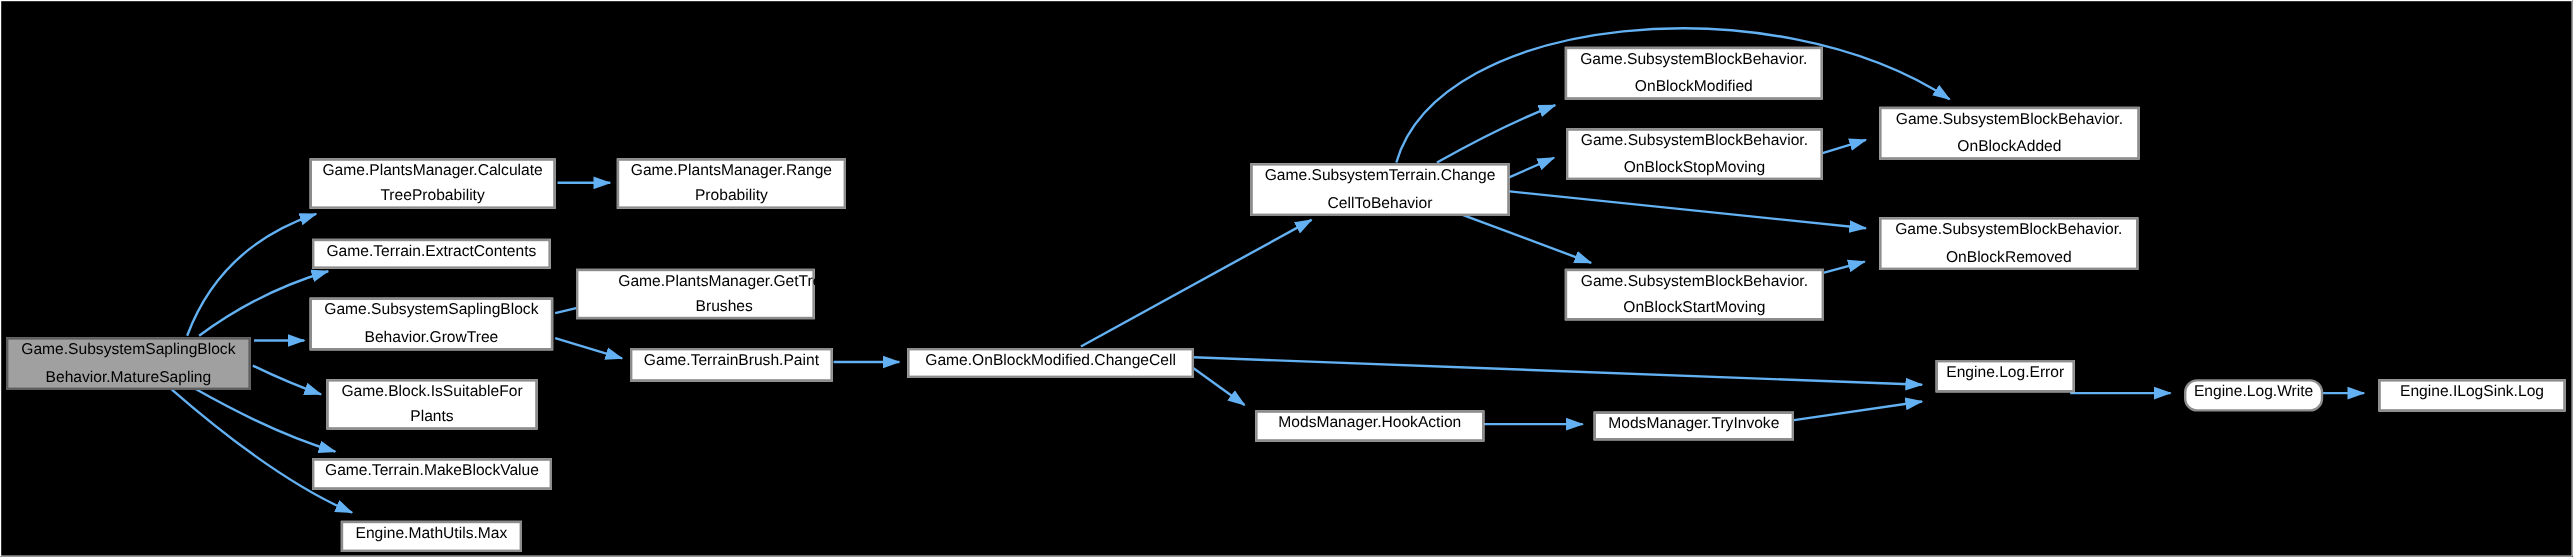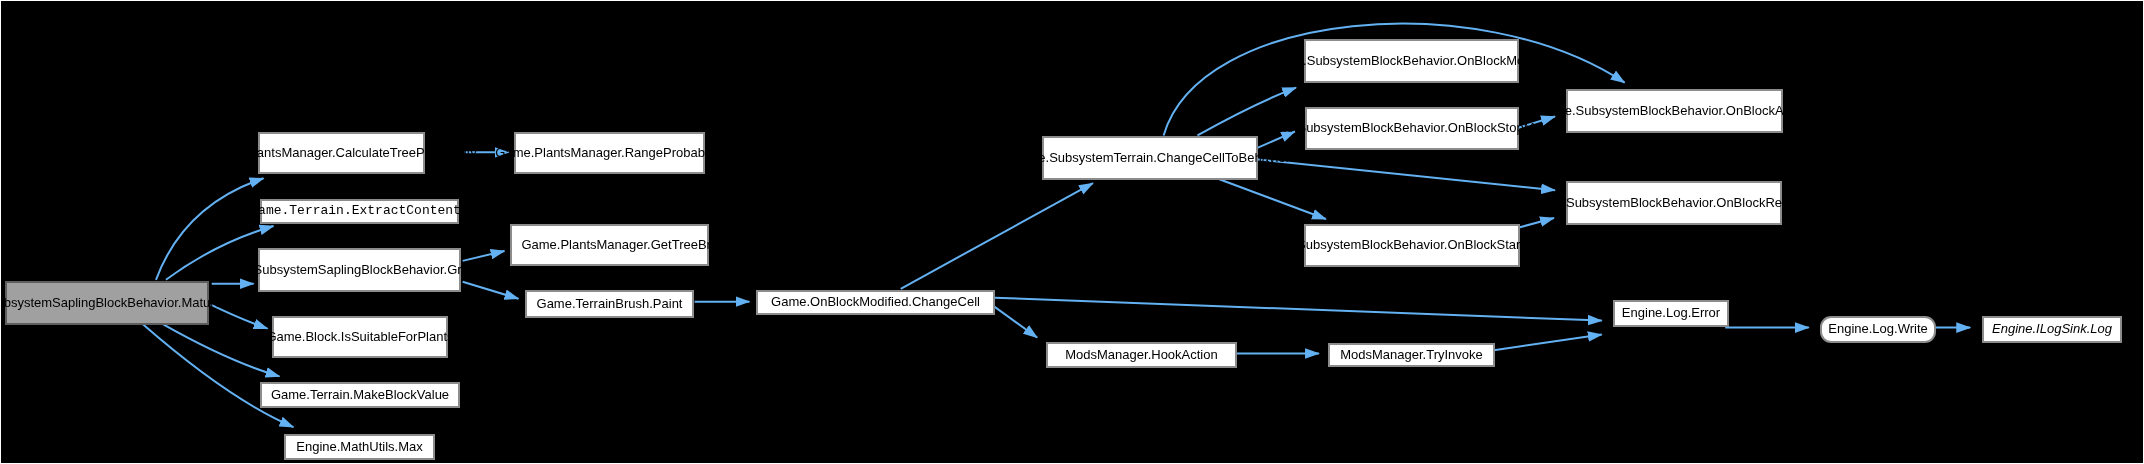--- a/index.html
+++ b/index.html
@@ -18,23 +18,23 @@
     left: 0; top: 0;
     width: 100%; height: 100%;
   }
   .node {
     position: absolute;
     box-sizing: border-box;
     background: #ffffff;
     border: 2px solid #8c8c8c;
     color: #000000;
     display: flex;
-    flex-direction: row;
+    flex-direction: column;
     align-items: center;
-    justify-content: center;
+    justify-content: space-between;
     text-align: center;
     font-size: 13px;
     line-height: 1.28;
     white-space: nowrap;
     cursor: pointer;
   }
   .node.root {
     background: #a0a0a0;
     border-color: #5e5e5e;
   }
@@ -75,46 +75,46 @@
         <path d="M 1220 179 L 1327 219" fill="none" stroke="#63b1f2" stroke-width="2" marker-end="url(#arrow)"></path>
         <path d="M 1518 128 L 1557 116" fill="none" stroke="#63b1f2" stroke-width="2" marker-end="url(#arrow)"></path>
         <path d="M 1519 228 L 1556 218" fill="none" stroke="#63b1f2" stroke-width="2" marker-end="url(#arrow)"></path>
       </g>
   </svg>
   <div id="nodes">
       <div class="node root" style="left: 4px; top: 280px; width: 204px; height: 44px;">
         <div class="line">Game.SubsystemSaplingBlock</div>
         <div class="line">Behavior.MatureSapling</div>
       </div>
-      <div class="node" style="left: 257px; top: 131px; width: 167px; height: 42px;">
+      <div class="node" style="left: 257px; top: 131px; width: 205px; height: 42px;">
         <div class="line">Game.PlantsManager.Calculate</div>
         <div class="line">TreeProbability</div>
       </div>
-      <div class="node" style="left: 259px; top: 198px; width: 199px; height: 25px; font-family: Liberation Mono, monospace;">
+      <div class="node" style="left: 259px; top: 198px; width: 199px; height: 25px;">
         <div class="line">Game.Terrain.ExtractContents</div>
       </div>
       <div class="node" style="left: 257px; top: 247px; width: 203px; height: 44px;">
         <div class="line">Game.SubsystemSaplingBlock</div>
         <div class="line">Behavior.GrowTree</div>
       </div>
       <div class="node" style="left: 271px; top: 315px; width: 176px; height: 42px;">
         <div class="line">Game.Block.IsSuitableFor</div>
         <div class="line">Plants</div>
       </div>
       <div class="node" style="left: 259px; top: 381px; width: 200px; height: 26px;">
         <div class="line">Game.Terrain.MakeBlockValue</div>
       </div>
       <div class="node" style="left: 283px; top: 433px; width: 151px; height: 26px;">
         <div class="line">Engine.MathUtils.Max</div>
       </div>
       <div class="node" style="left: 513px; top: 131px; width: 191px; height: 42px;">
         <div class="line">Game.PlantsManager.Range</div>
         <div class="line">Probability</div>
       </div>
-      <div class="node" style="left: 509px; top: 223px; width: 199px; height: 42px; padding-left: 48px;">
+      <div class="node" style="left: 479px; top: 223px; width: 199px; height: 42px; padding-left: 48px;">
         <div class="line">Game.PlantsManager.GetTree</div>
         <div class="line">Brushes</div>
       </div>
       <div class="node" style="left: 524px; top: 289px; width: 169px; height: 28px;">
         <div class="line">Game.TerrainBrush.Paint</div>
       </div>
       <div class="node" style="left: 755px; top: 289px; width: 239px; height: 25px;">
         <div class="line">Game.OnBlockModified.ChangeCell</div>
       </div>
       <div class="node" style="left: 1041px; top: 135px; width: 216px; height: 44px;">
@@ -146,17 +146,17 @@
       </div>
       <div class="node" style="left: 1327px; top: 342px; width: 167px; height: 24px;">
         <div class="line">ModsManager.TryInvoke</div>
       </div>
       <div class="node" style="left: 1612px; top: 299px; width: 116px; height: 27px;">
         <div class="line">Engine.Log.Error</div>
       </div>
       <div class="node" style="left: 1819px; top: 315px; width: 116px; height: 27px; border-radius: 11px;">
         <div class="line">Engine.Log.Write</div>
       </div>
-      <div class="node" style="left: 1981px; top: 315px; width: 140px; height: 27px; font-style: italic;">
+      <div class="node" style="left: 1981px; top: 315px; width: 156px; height: 27px;">
         <div class="line">Engine.ILogSink.Log</div>
       </div>
     </div>
 </div>
 
 </body></html>

